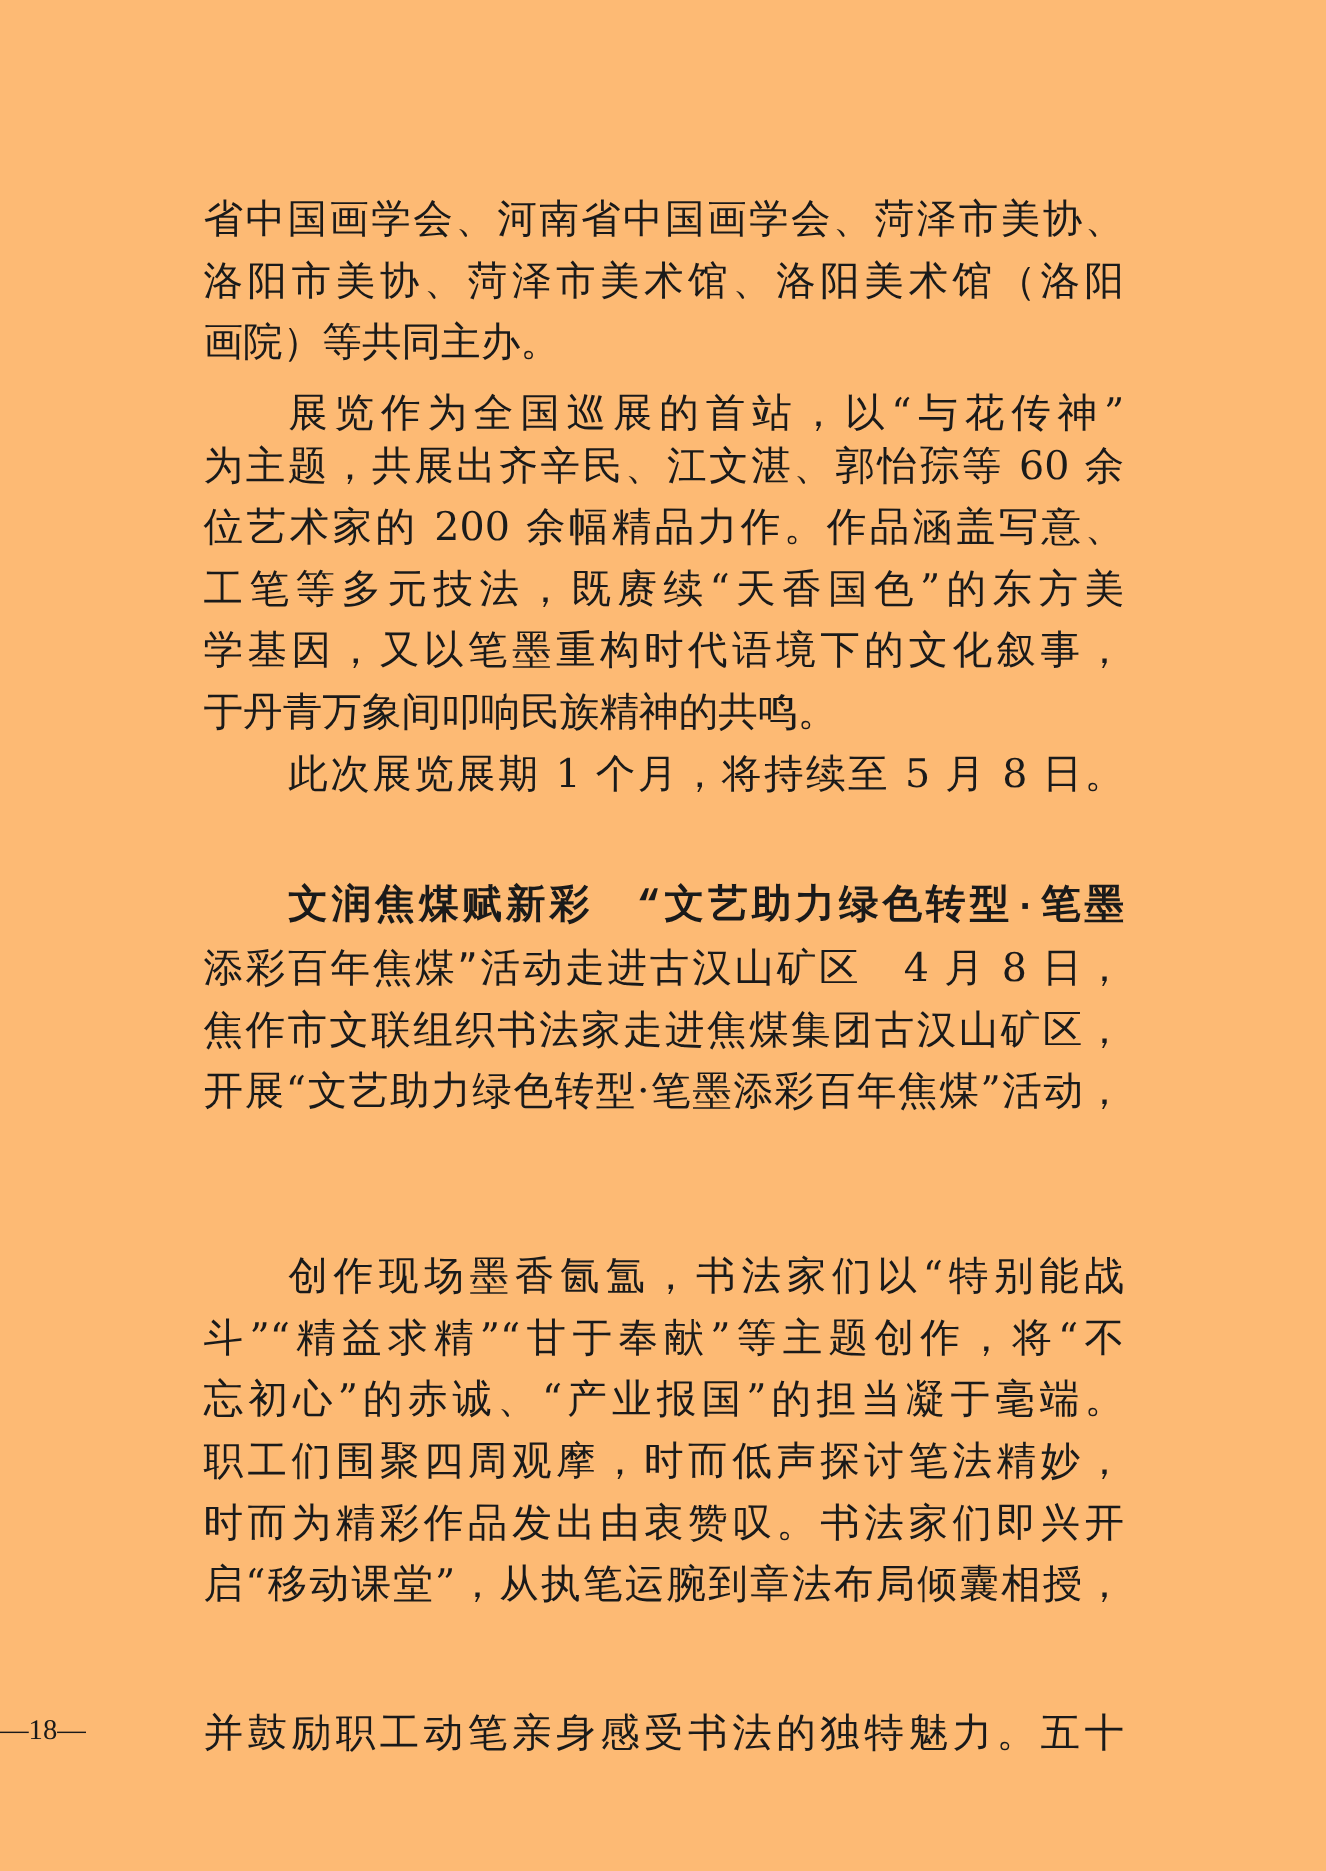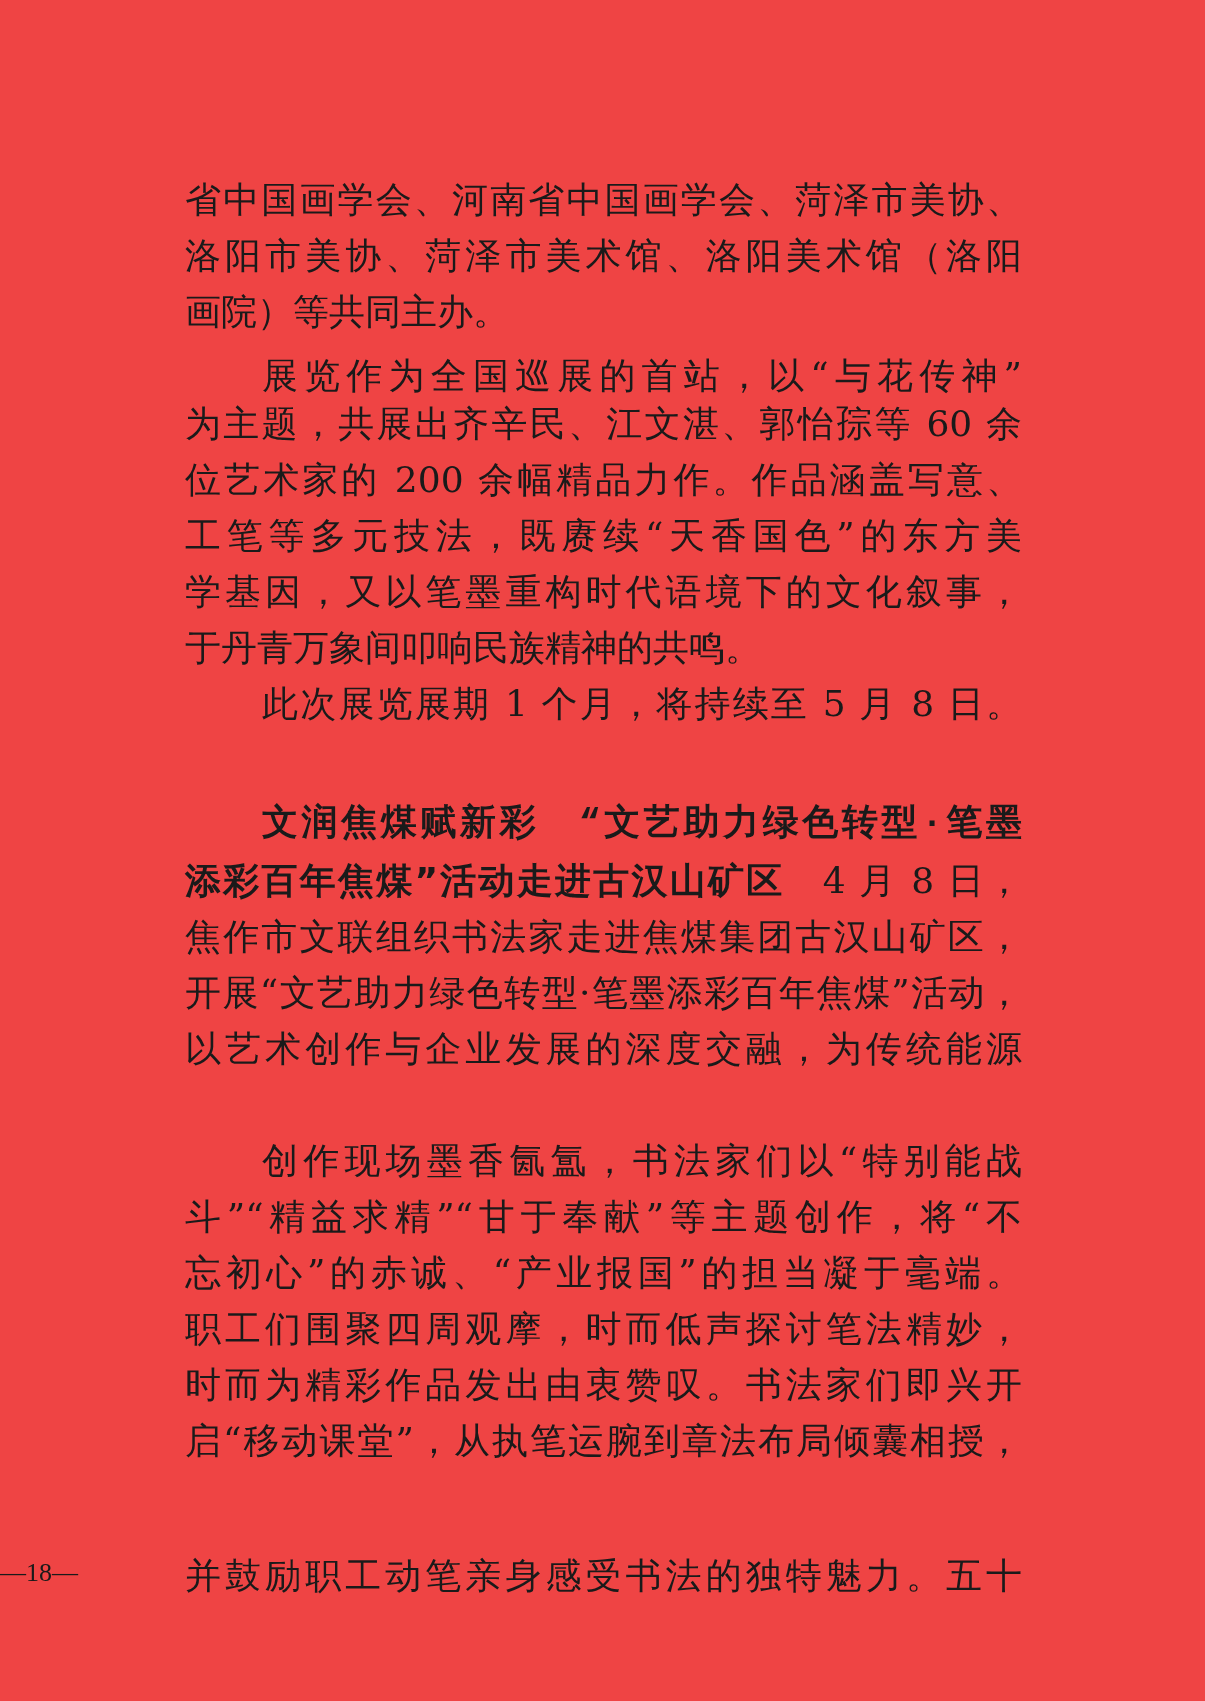--- a/index.html
+++ b/index.html
@@ -11,21 +11,21 @@
       width: 1205px;
       height: 1701px;
       position: relative;
       overflow: hidden;
     }
     .page {
       position: absolute;
       left: 0; top: 0;
       width: 1205px;
       height: 1701px;
-      background: #ef4444;
+      background: #fdba74;
     }
     .line {
       position: absolute;
       left: 185px;
       width: 837px;
       height: 44px;
       font-family: "DejaVu Serif", "Liberation Serif", serif;
       font-size: 36px;
       line-height: 44px;
       color: #1a1a1a;
@@ -40,21 +40,21 @@
     }
     .line.last {
       text-align-last: left;
     }
     .line.heading {
       font-family: Liberation Mono, monospace;
       font-weight: bold;
     }
     .line .lead {
       font-family: "DejaVu Sans", "Liberation Sans", sans-serif;
-      font-weight: bold;
+      font-weight: normal;
     }
     .line .body {
       font-family: "DejaVu Serif", "Liberation Serif", serif;
       font-weight: normal;
     }
     .page-number {
       position: absolute;
       left: 0;
       width: 1205px;
       top: 1558px;
@@ -79,21 +79,20 @@
   <div class="line" style="top:570px">学基因，又以笔墨重构时代语境下的文化叙事，</div>
   <div class="line last" style="top:626px">于丹青万象间叩响民族精神的共鸣。</div>
 
   <div class="line indent" style="top:682px">此次展览展期 1 个月，将持续至 5 月 8 日。</div>
 
   <div class="line indent heading" style="top:803px">文润焦煤赋新彩　“文艺助力绿色转型·笔墨</div>
   <div class="line" style="top:859px"><span class="lead">添彩百年焦煤”活动走进古汉山矿区</span><span class="body">　4 月 8 日，</span></div>
 
   <div class="line" style="top:915px">焦作市文联组织书法家走进焦煤集团古汉山矿区，</div>
   <div class="line" style="top:971px">开展“文艺助力绿色转型·笔墨添彩百年焦煤”活动，</div>
-  <div class="line" style="top:1027px">以艺术创作与企业发展的深度交融，为传统能源</div>
 
   <div class="line indent" style="top:1139px">创作现场墨香氤氲，书法家们以“特别能战</div>
   <div class="line" style="top:1195px">斗”“精益求精”“甘于奉献”等主题创作，将“不</div>
   <div class="line" style="top:1251px">忘初心”的赤诚、“产业报国”的担当凝于毫端。</div>
   <div class="line" style="top:1307px">职工们围聚四周观摩，时而低声探讨笔法精妙，</div>
   <div class="line" style="top:1363px">时而为精彩作品发出由衷赞叹。书法家们即兴开</div>
   <div class="line" style="top:1419px">启“移动课堂”，从执笔运腕到章法布局倾囊相授，</div>
   <div class="line" style="top:1554px">并鼓励职工动笔亲身感受书法的独特魅力。五十</div>
 
   <div class="page-number">—18—</div>

